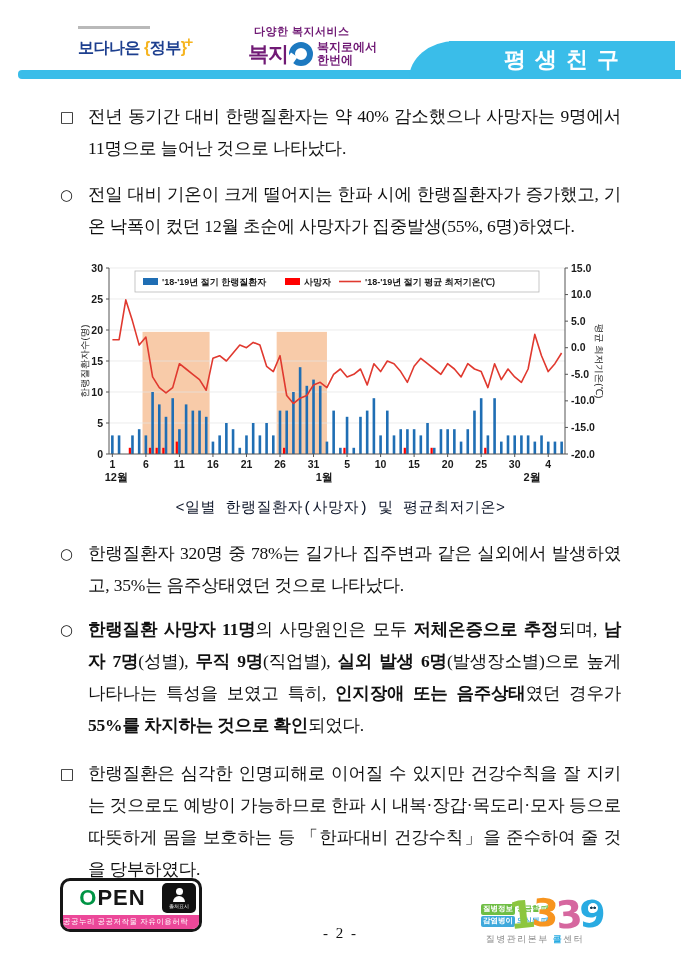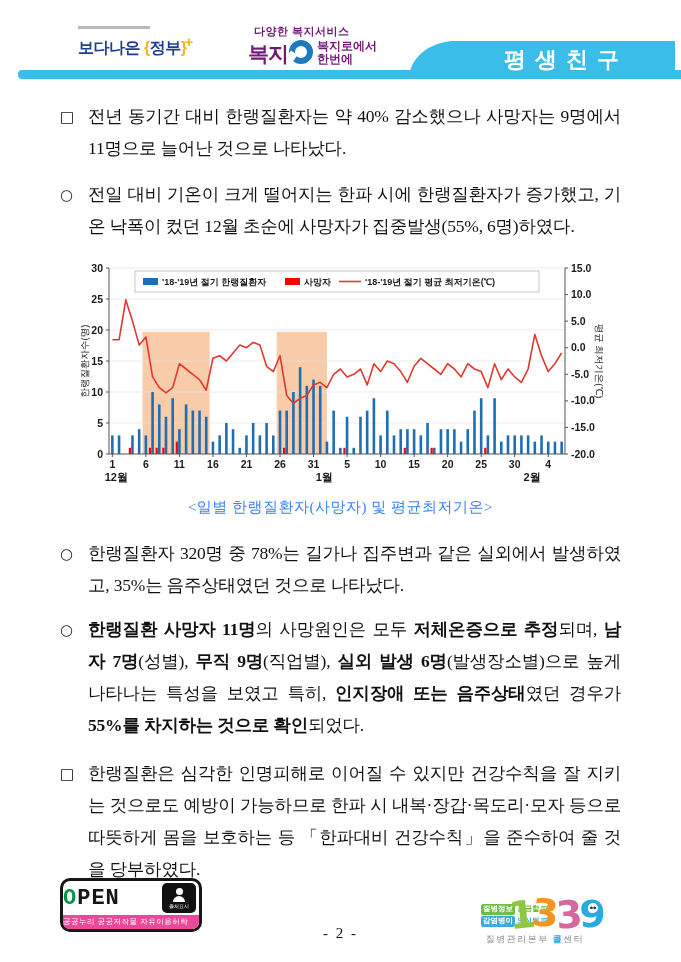--- a/index.html
+++ b/index.html
@@ -10,21 +10,21 @@
   }
   
   .header { position:relative; height:92px; }
   .gov-logo { position:absolute; left:78px; top:26px; width:130px; }
   .gov-tagline { height:3px; width:72px; background:#b9b9b9; margin-bottom:4px; }
   .gov-main { font-family:"Liberation Sans",sans-serif; font-weight:800; font-size:16px; color:#1d3f8f; letter-spacing:-0.5px; white-space:nowrap;}
   .gov-main .bracket { color:#f6b41f; font-weight:800; }
   .gov-main .plus { color:#f6b41f; font-size:15px; vertical-align:6px; margin-left:-2px;}
   .welfare-logo { position:absolute; left:248px; top:24px; font-family:"Liberation Sans",sans-serif; color:#701a75; }
   .welfare-top { font-size:11px; font-weight:bold; letter-spacing:0.5px; margin-left:6px;}
-  .welfare-row { display:flex; align-items:flex-start; margin-top:1px;}
+  .welfare-row { display:flex; align-items:center; margin-top:1px;}
   .welfare-main { font-size:21px; font-weight:800; letter-spacing:-1px; }
   .ring { width:24px; height:24px; border:6px solid #1d79c0; border-radius:50%; margin:0 4px 0 1px; position:relative;}
   .ring::after{content:""; position:absolute; left:-7px; bottom:-2px; width:8px; height:8px; background:#fff; transform:rotate(35deg);}
   .welfare-side { font-size:12px; font-weight:bold; line-height:13px; }
   .header-band { position:absolute; left:18px; right:0; top:70px; height:9px; background:#3abde9; border-radius:4px 0 0 4px;}
   .banner-curve { position:absolute; right:226px; top:41px; width:46px; height:38px; background:#3abde9; border-top-left-radius:100% 100%; }
   .banner { position:absolute; right:6px; top:41px; width:226px; height:38px; background:#3abde9;
             display:flex; align-items:center; justify-content:center; }
   .banner-text { color:#fff; font-family:"Liberation Sans",sans-serif; font-weight:800; font-size:22px; letter-spacing:9px; margin-left:8px; }
   
@@ -33,26 +33,26 @@
   .para .bullet { position:absolute; left:0; top:1px; font-size:15px; font-family:"DejaVu Sans",sans-serif; }
   .para .b, .para b { font-weight:bold; }
   .p1 { margin-top:8px; }
   .note { margin:2px 0 0 14px; font-family:"Liberation Sans",sans-serif; font-size:13.5px; letter-spacing:-0.3px; color:#222; }
   .p2 { margin-top:14px; }
   .p3 { margin-top:20px; }
   .p4 { margin-top:12px; }
   .p5 { margin-top:16px; }
   
   .chart-wrap { margin:16px auto 0; width:524px; }
-  .chart-caption { text-align:center; font-family:Liberation Serif, serif; font-size:15px; letter-spacing:0.5px; margin-top:2px; color:#3b82f6;}
+  .chart-caption { text-align:center; font-family:Liberation Mono, monospace; font-size:15px; letter-spacing:0.5px; margin-top:2px; color:#0f172a;}
   svg text { font-family:"Liberation Sans",sans-serif; fill:#1a1a1a; }
   
   .open-logo { position:absolute; left:60px; bottom:30px; width:142px; height:54px; border:3px solid #161616; border-radius:10px; background:#fff; display:flex; flex-direction:column; overflow:hidden;}
   .open-top { flex:1; display:flex; align-items:center; }
-  .open-brand { flex:1; font-family:Liberation Mono, monospace; font-weight:800; font-size:22px; letter-spacing:1px; color:#161616;}
+  .open-brand { flex:1; text-align:center; font-family:Liberation Sans, sans-serif; font-weight:800; font-size:22px; letter-spacing:1px; color:#161616;}
   .open-brand .o { color:#009444; }
   .open-badge { width:34px; height:30px; background:#111; border-radius:5px; margin-right:3px; display:flex; flex-direction:column; align-items:center; justify-content:center; }
   .pers-head { width:7px; height:7px; border-radius:50%; background:#fff; }
   .pers-body { width:12px; height:6px; background:#fff; border-radius:6px 6px 0 0; margin-top:1px;}
   .open-badge .badge-label { color:#fff; font-size:5px; font-family:"Liberation Sans",sans-serif; margin-top:1px;}
   .open-strip { height:14px; background:#ec4899; color:#fff; font-family:"Liberation Sans",sans-serif; font-size:7.5px; line-height:14px; text-align:left; letter-spacing:0.5px;}
   .page-number { position:absolute; left:0; right:0; bottom:20px; text-align:center; font-size:15px; letter-spacing:2px; }
   .kcdc-logo { position:absolute; right:56px; bottom:16px; width:180px; font-family:"Liberation Sans",sans-serif;}
   .kcdc-row { display:flex; align-items:center; }
   .kcdc-tags { width:62px; }

